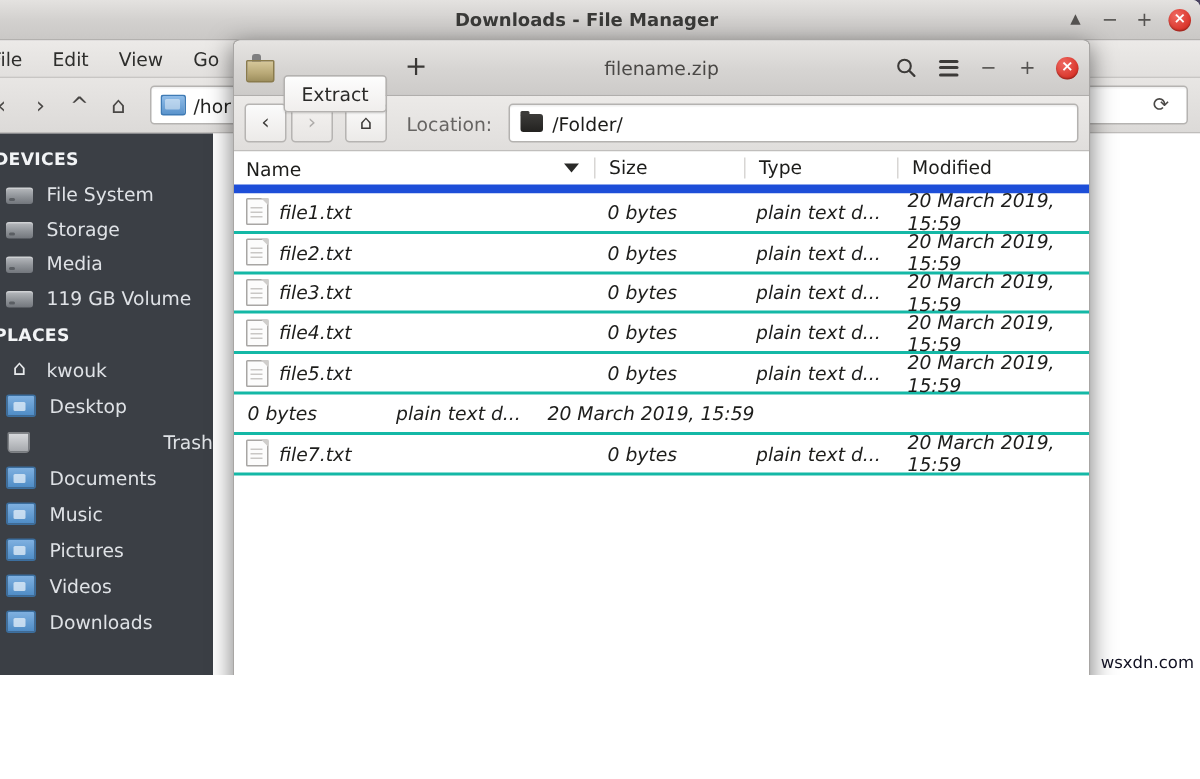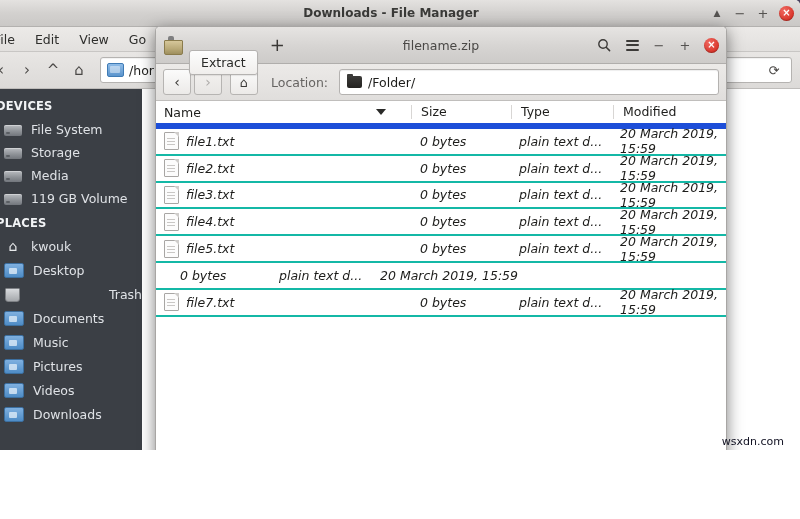--- a/index.html
+++ b/index.html
@@ -16,21 +16,21 @@
     position: relative;
     width: 800px;
     height: 450px;
     overflow: hidden;
     background: linear-gradient(105deg, #0a1b33 0%, #0d1f38 30%, #2b2746 58%, #4a4264 78%, #56506e 100%);
   }
 
   
   .watermark {
     position: absolute;
-    right: 16px;
+    right: 4px;
     bottom: 2px;
     font-size: 11px;
     color: #111122;
     font-family: "DejaVu Sans", "Liberation Sans", sans-serif;
     letter-spacing: 0px;
     z-index: 50;
   }
 
   
   #filemanager {
@@ -398,21 +398,21 @@
   .ar-listhead {
     height: 22px;
     display: flex;
     align-items: center;
     background: #ffffff;
     border-bottom: 6px solid #1d4ed8;
     font-size: 12.5px;
     color: #1d1d1b;
   }
   .col-name   { width: 232px; padding-left: 8px; display:flex; align-items:center; }
-  .col-size   { width: 90px; margin-left: 15px;  }
+  .col-size   { width: 90px;  }
   .col-type   { width: 92px;  }
   .col-mod    { flex: 1;      }
   .ar-listhead .col-size,
   .ar-listhead .col-type,
   .ar-listhead .col-mod { border-left: 1px solid #d8d6d4; padding-left: 9px; height: 14px; line-height:14px;}
   .sort-caret {
     margin-left: auto;
     margin-right: 10px;
     width: 0; height: 0;
     border-left: 5px solid transparent;

